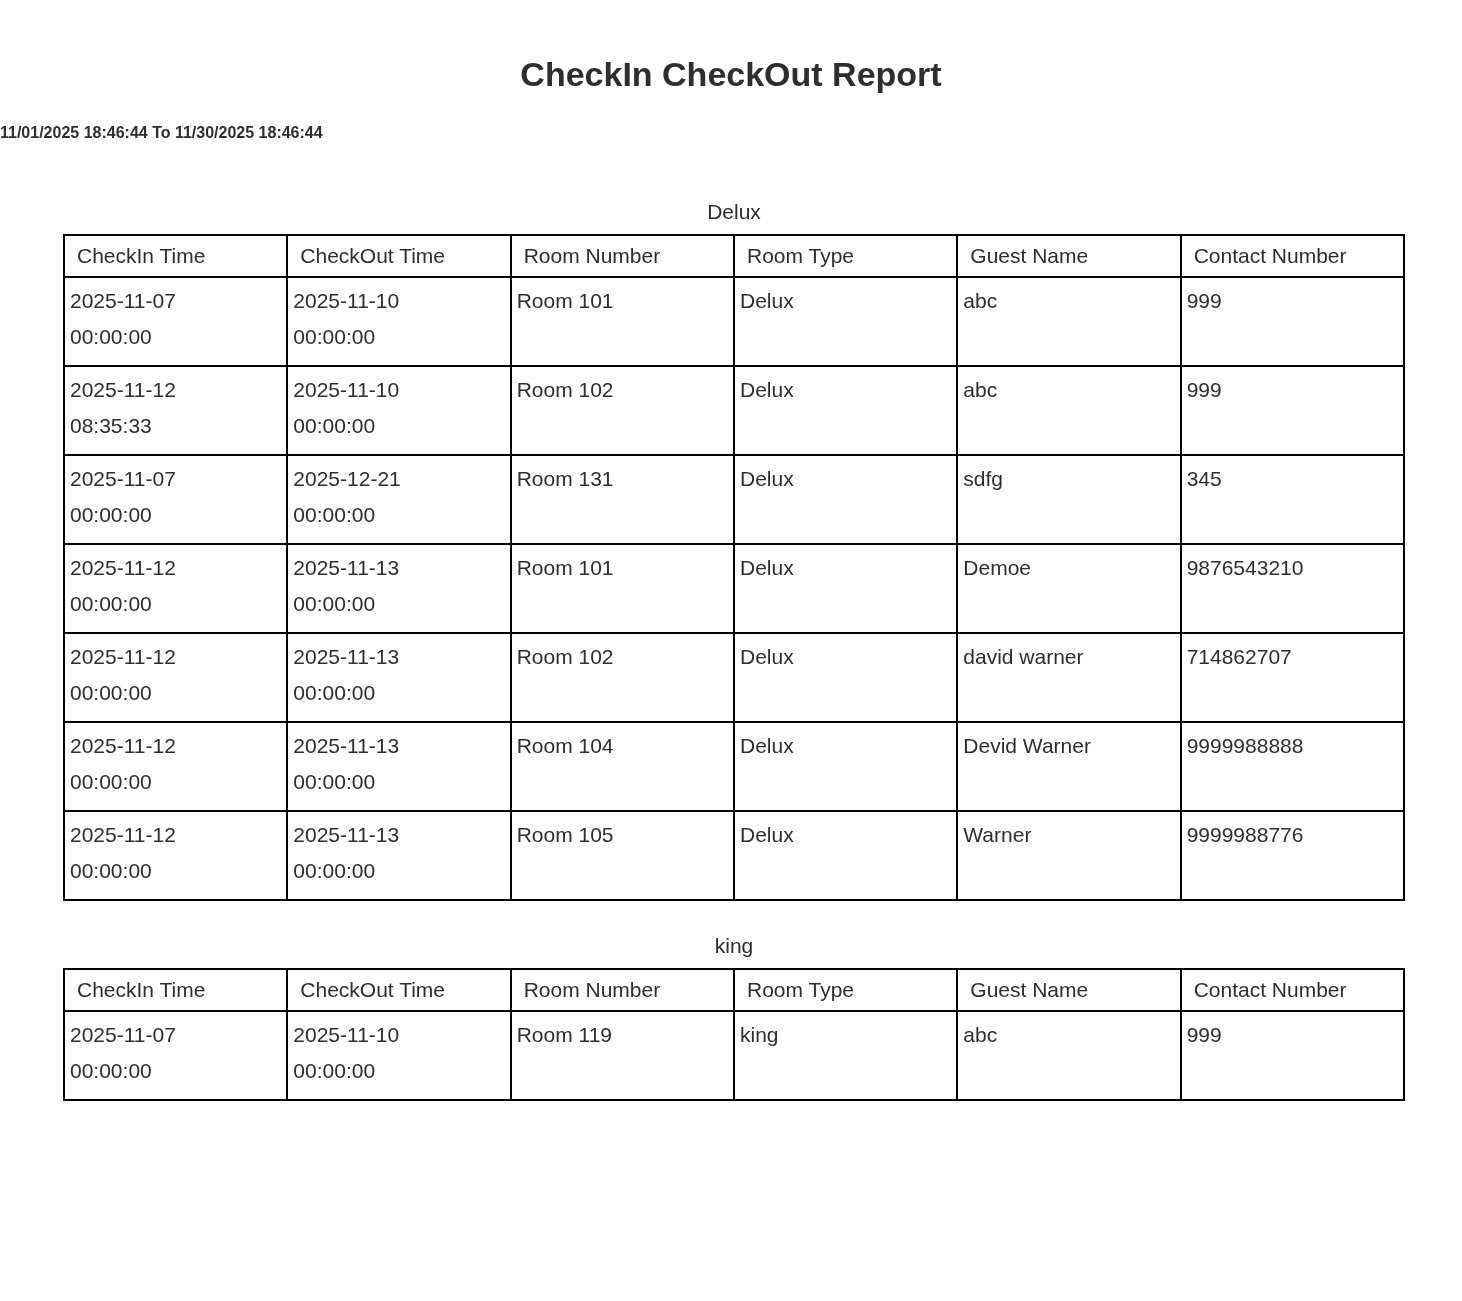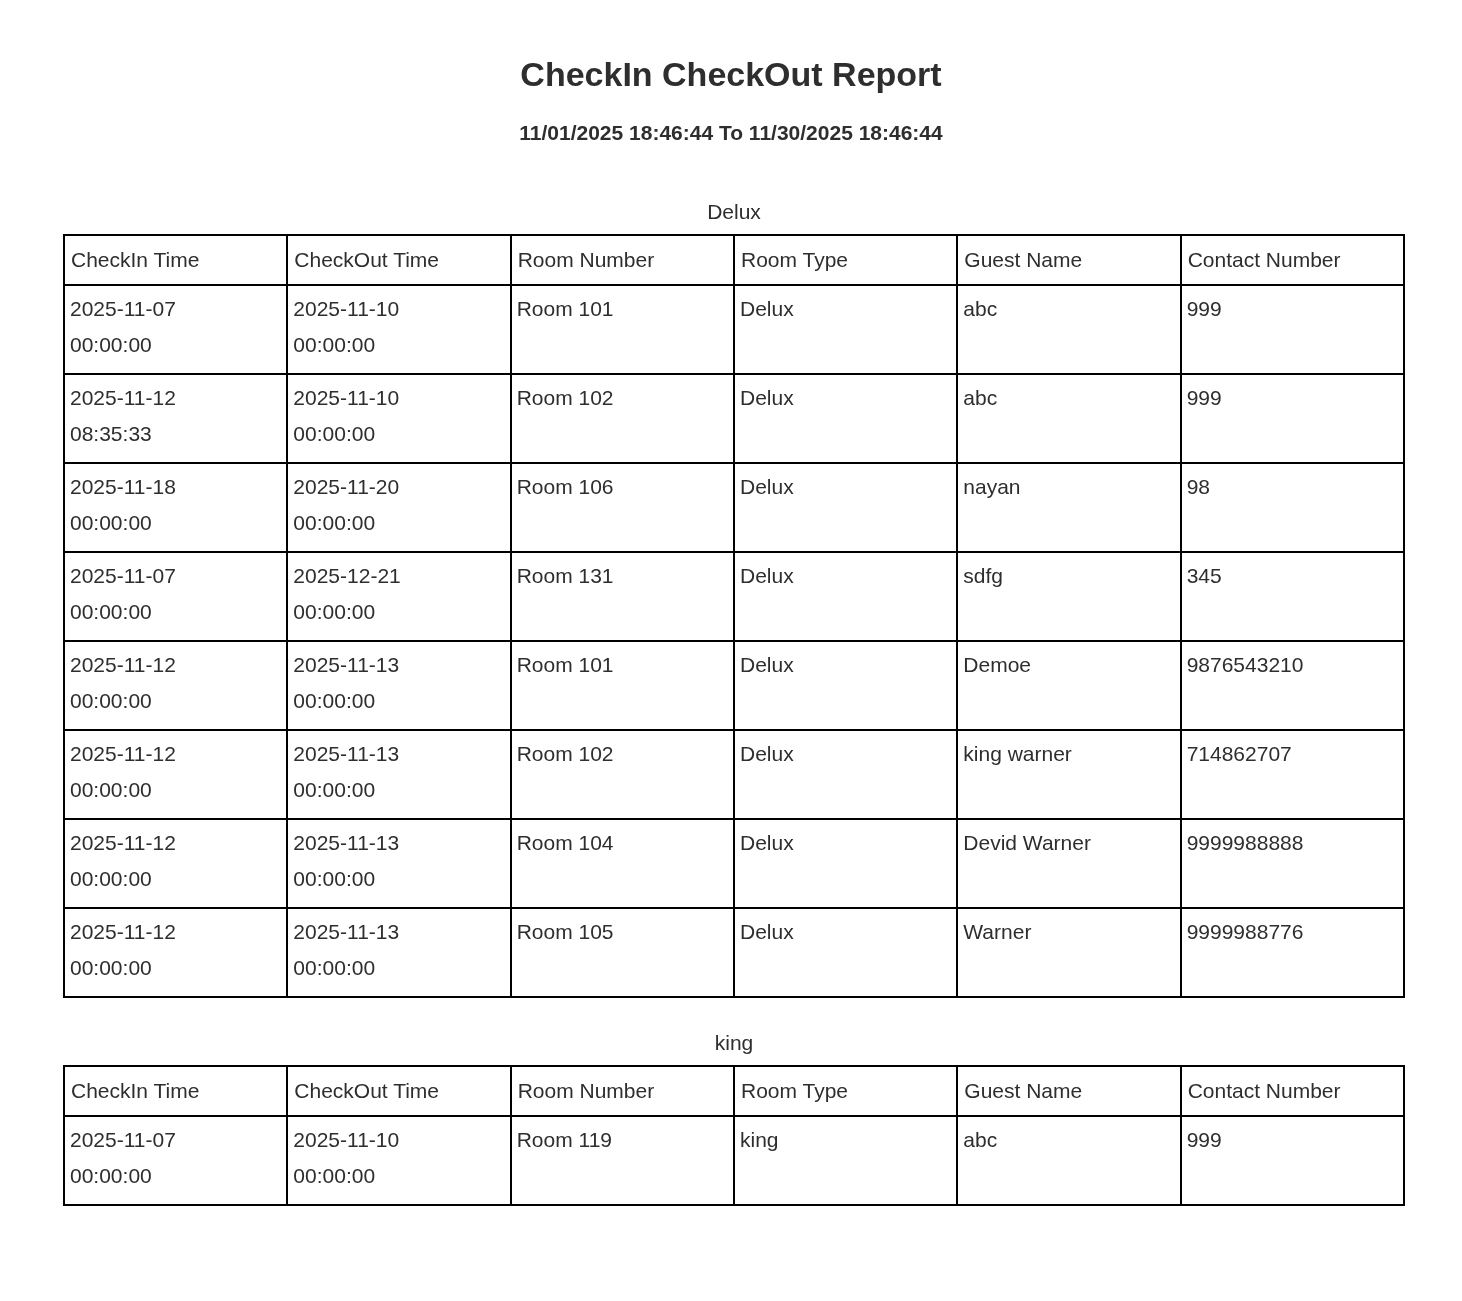--- a/index.html
+++ b/index.html
@@ -17,22 +17,21 @@
   .title {
     margin: 0;
     padding-top: 55px;
     text-align: center;
     font-size: 34px;
     line-height: 39px;
     font-weight: 700;
   }
   .subtitle {
     margin-top: 24px;
-    text-align: center;
-    font-size: 21px;
+    font-size: 16px;
     line-height: 29px;
     font-weight: 700;
   }
   .section { margin: 0 57px 0 63px; }
   .section:first-child { margin-top: 50px; }
   .section + .section { margin-top: 30px; }
   .section-title {
     text-align: center;
     font-size: 21px;
     line-height: 29px;
@@ -45,23 +44,23 @@
     table-layout: fixed;
   }
   table.grid th, table.grid td {
     border: 2px solid var(--border, #000000);
     font-size: 21px;
     font-weight: 400;
     text-align: left;
     overflow: hidden;
   }
   table.grid th {
-    height: 50px;
+    height: 42px;
     vertical-align: middle;
-    padding: 0 4px 0 6px;
+    padding: 0 4px 0 12px;
     line-height: 26px;
   }
   table.grid td {
     height: 89px;
     vertical-align: top;
     padding: 5px 4px 0 5px;
     line-height: 36px;
     white-space: pre-line;
   }
 </style>
@@ -100,30 +99,20 @@
               <td>2025-11-12
 08:35:33</td>
               <td>2025-11-10
 00:00:00</td>
               <td>Room 102</td>
               <td>Delux</td>
               <td>abc</td>
               <td>999</td>
             </tr>
             <tr>
-              <td>2025-11-18
-00:00:00</td>
-              <td>2025-11-20
-00:00:00</td>
-              <td>Room 106</td>
-              <td>Delux</td>
-              <td>nayan</td>
-              <td>98</td>
-            </tr>
-            <tr>
               <td>2025-11-07
 00:00:00</td>
               <td>2025-12-21
 00:00:00</td>
               <td>Room 131</td>
               <td>Delux</td>
               <td>sdfg</td>
               <td>345</td>
             </tr>
             <tr>
@@ -136,21 +125,21 @@
               <td>Demoe</td>
               <td>9876543210</td>
             </tr>
             <tr>
               <td>2025-11-12
 00:00:00</td>
               <td>2025-11-13
 00:00:00</td>
               <td>Room 102</td>
               <td>Delux</td>
-              <td>king warner</td>
+              <td>david warner</td>
               <td>714862707</td>
             </tr>
             <tr>
               <td>2025-11-12
 00:00:00</td>
               <td>2025-11-13
 00:00:00</td>
               <td>Room 104</td>
               <td>Delux</td>
               <td>Devid Warner</td>

